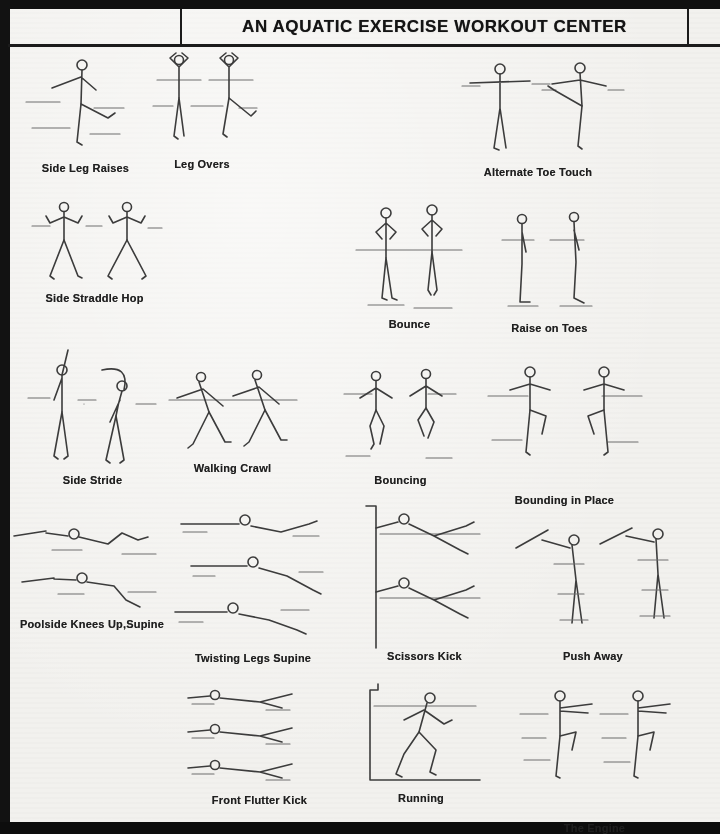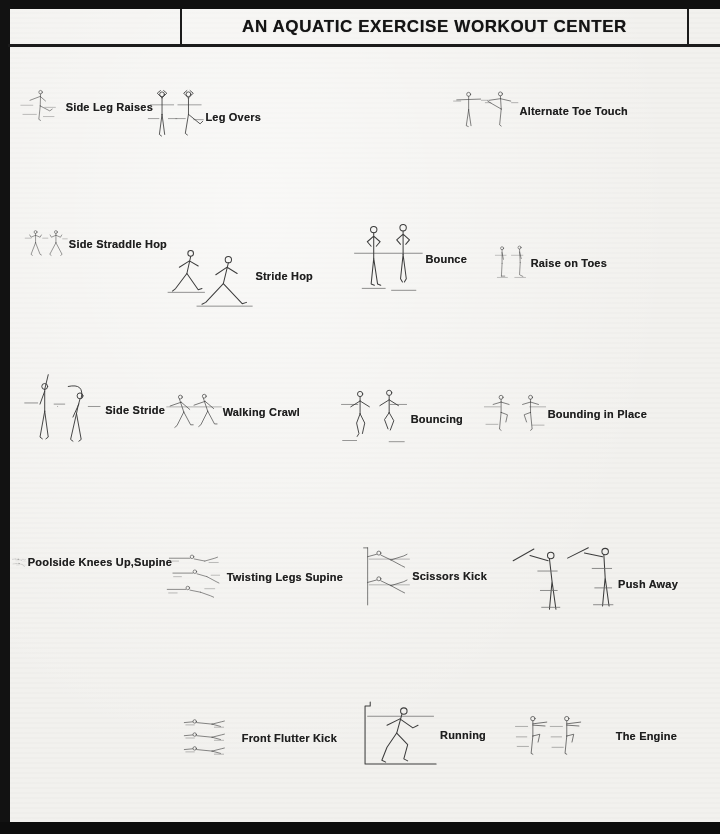--- a/index.html
+++ b/index.html
@@ -17,21 +17,21 @@
   .title-rule{position:absolute;left:8px;top:44px;width:712px;height:3px;background:#1b1b1b;}
   .title-box-left{position:absolute;left:180px;top:9px;width:2px;height:36px;background:#1b1b1b;}
   .title-box-right{position:absolute;left:687px;top:9px;width:2px;height:36px;background:#1b1b1b;}
   .poster-title{
     position:absolute;left:182px;top:9px;width:505px;height:35px;
     display:flex;align-items:center;justify-content:center;
     font-size:17px;font-weight:700;letter-spacing:.6px;color:#141414;
     text-shadow:0 0 .7px rgba(20,20,20,.65);
     text-align:right;
   }
-  .cell{position:absolute;display:flex;flex-direction:row;align-items:center;}
+  .cell{position:absolute;display:flex;flex-direction:column;align-items:center;}
   .cell svg{display:block;}
   .ex-label{
     font-size:11px;font-weight:700;color:#1f1f1f;letter-spacing:.2px;
     white-space:nowrap;line-height:13px;text-align:center;
     text-shadow:0 0 .6px rgba(30,30,30,.6);
   }
   svg .s{stroke:#3c3c3c;stroke-width:1.6;fill:none;stroke-linecap:round;stroke-linejoin:round;}
   svg .w{stroke:#6e6e6e;stroke-width:1.2;fill:none;stroke-linecap:round;}
 </style>
 </head>
@@ -49,21 +49,21 @@
   <div class="cell" style="left:18px;top:52px;width:135px;">
     <svg width="135" height="110" viewBox="0 0 135 110">
       <path class="w" d="M8,50 h34 M76,56 h30 M14,76 h38 M72,82 h30"></path>
       <circle class="s" cx="64" cy="13" r="5"></circle>
       <path class="s" d="M64,18 L63,52 M63,25 L34,36 M63,25 L78,38"></path>
       <path class="s" d="M63,52 L59,90 L64,93 M63,52 L90,66 L97,61"></path>
     </svg>
     <div class="ex-label">Side Leg Raises</div>
   </div>
 
-  <div class="cell" style="left:143px;top:62px;width:118px;">
+  <div class="cell" style="left:143px;top:48px;width:118px;">
     <svg width="118" height="110" viewBox="0 0 118 110">
       <path class="w" d="M14,32 h44 M10,58 h20 M48,58 h16 M66,32 h44 M62,58 h18 M96,60 h18"></path>
       <circle class="s" cx="36" cy="12" r="4.5"></circle>
       <path class="s" d="M36,19 L27,10 L33,5 M36,19 L45,10 L39,5 M36,19 L36,50"></path>
       <path class="s" d="M36,50 L31,88 L35,91 M36,50 L41,88"></path>
       <circle class="s" cx="86" cy="12" r="4.5"></circle>
       <path class="s" d="M86,19 L77,10 L83,5 M86,19 L95,10 L89,5 M86,19 L86,50"></path>
       <path class="s" d="M86,50 L80,86 L84,89 M86,50 L108,68 L113,63"></path>
     </svg>
     <div class="ex-label">Leg Overs</div>
@@ -88,33 +88,20 @@
       <circle class="s" cx="42" cy="11" r="4.5"></circle>
       <path class="s" d="M42,16 L42,44 M42,21 L28,27 L24,20 M42,21 L56,27 L60,20"></path>
       <path class="s" d="M42,44 L28,80 L32,83 M42,44 L56,80 L60,82"></path>
       <circle class="s" cx="105" cy="11" r="4.5"></circle>
       <path class="s" d="M105,16 L105,44 M105,21 L91,27 L87,20 M105,21 L119,27 L123,20"></path>
       <path class="s" d="M105,44 L86,80 L90,83 M105,44 L124,80 L120,83"></path>
     </svg>
     <div class="ex-label">Side Straddle Hop</div>
   </div>
 
-  <div class="cell" style="left:158px;top:224px;width:155px;">
-    <svg width="155" height="104" viewBox="0 0 155 104">
-      <circle class="s" cx="52" cy="16" r="4.5"></circle>
-      <path class="s" d="M52,21 L46,48 M50,28 L64,36 M50,28 L34,38"></path>
-      <path class="s" d="M46,48 L28,72 L23,76 M46,48 L64,74 L70,72"></path>
-      <path class="w" d="M16,78 h58"></path>
-      <circle class="s" cx="112" cy="26" r="5"></circle>
-      <path class="s" d="M112,31 L104,64 M110,38 L126,48 M110,38 L92,50"></path>
-      <path class="s" d="M104,64 L76,94 L70,97 M104,64 L134,96 L141,94"></path>
-      <path class="w" d="M62,100 h88"></path>
-    </svg>
-    <div class="ex-label">Stride Hop</div>
-  </div>
 
   <div class="cell" style="left:352px;top:200px;width:115px;">
     <svg width="115" height="118" viewBox="0 0 115 118">
       <path class="w" d="M4,50 h106"></path>
       <circle class="s" cx="34" cy="13" r="5"></circle>
       <path class="s" d="M34,18 L34,58 M34,23 L24,32 L30,39 M34,23 L44,32 L38,39"></path>
       <path class="s" d="M34,58 L30,98 L35,100 M34,58 L40,98 L45,100"></path>
       <path class="w" d="M16,105 h36"></path>
       <circle class="s" cx="80" cy="10" r="5"></circle>
       <path class="s" d="M80,15 L80,52 M80,20 L70,29 L76,36 M80,20 L90,29 L84,36"></path>
@@ -169,21 +156,21 @@
       <circle class="s" cx="38" cy="12" r="4.5"></circle>
       <path class="s" d="M38,17 L38,46 M38,24 L22,34 M38,24 L54,34"></path>
       <path class="s" d="M38,46 L32,62 L36,80 L33,85 M38,46 L46,62 L42,80"></path>
       <circle class="s" cx="88" cy="10" r="4.5"></circle>
       <path class="s" d="M88,15 L88,44 M88,22 L72,32 M88,22 L104,32"></path>
       <path class="s" d="M88,44 L80,56 L86,72 M88,44 L96,58 L90,74"></path>
     </svg>
     <div class="ex-label">Bouncing</div>
   </div>
 
-  <div class="cell" style="left:482px;top:360px;width:165px;">
+  <div class="cell" style="left:482px;top:360px;width:165px;gap:26px;">
     <svg width="165" height="108" viewBox="0 0 165 108">
       <path class="w" d="M6,36 h40 M120,36 h40 M10,80 h30 M126,82 h30"></path>
       <circle class="s" cx="48" cy="12" r="5"></circle>
       <path class="s" d="M48,17 L48,50 M48,24 L28,30 M48,24 L68,30"></path>
       <path class="s" d="M48,50 L64,56 L60,74 M48,50 L44,92 L48,95"></path>
       <circle class="s" cx="122" cy="12" r="5"></circle>
       <path class="s" d="M122,17 L122,50 M122,24 L102,30 M122,24 L142,30"></path>
       <path class="s" d="M122,50 L106,56 L112,74 M122,50 L126,92 L122,95"></path>
     </svg>
     <div class="ex-label">Bounding in Place</div>

